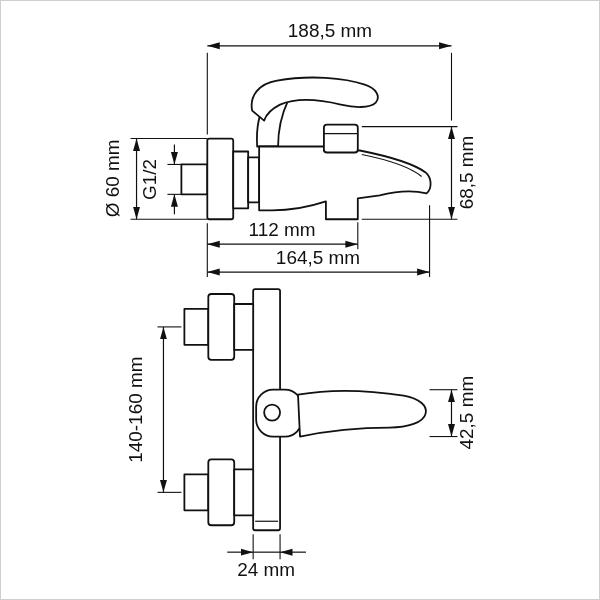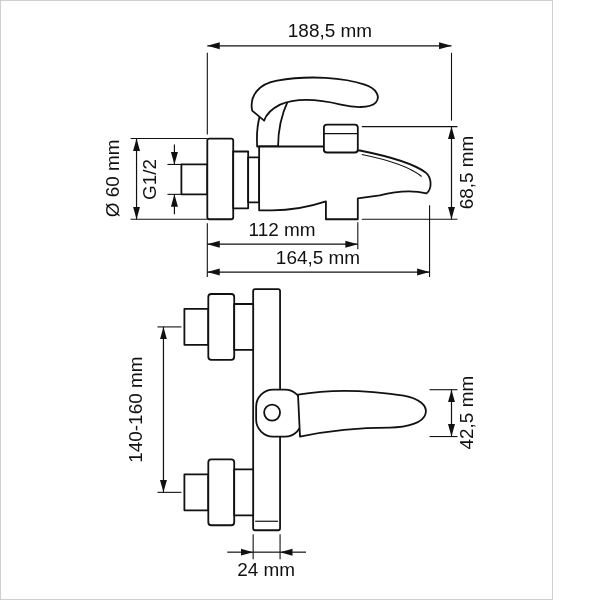--- a/index.html
+++ b/index.html
@@ -1,18 +1,18 @@
 <!DOCTYPE html>
 <html><head>
 <meta charset="utf-8">
 <style>
   html, body { margin: 0; padding: 0; background: #ffffff; }
   .stage {
     position: relative;
-    width: 553px;
+    width: 600px;
     height: 600px;
     box-sizing: border-box;
     border: 1px solid #cfcfcf;
     background: #ffffff;
     font-family: "Liberation Sans", sans-serif;
   }
   svg { display: block; }
   .shape  { fill: #ffffff; stroke: #111111; stroke-width: 1.8; stroke-linejoin: round; }
   .detail { fill: none;    stroke: #111111; stroke-width: 1.2; }
   .ext    { stroke: #111111; stroke-width: 1.1; fill: none; }

